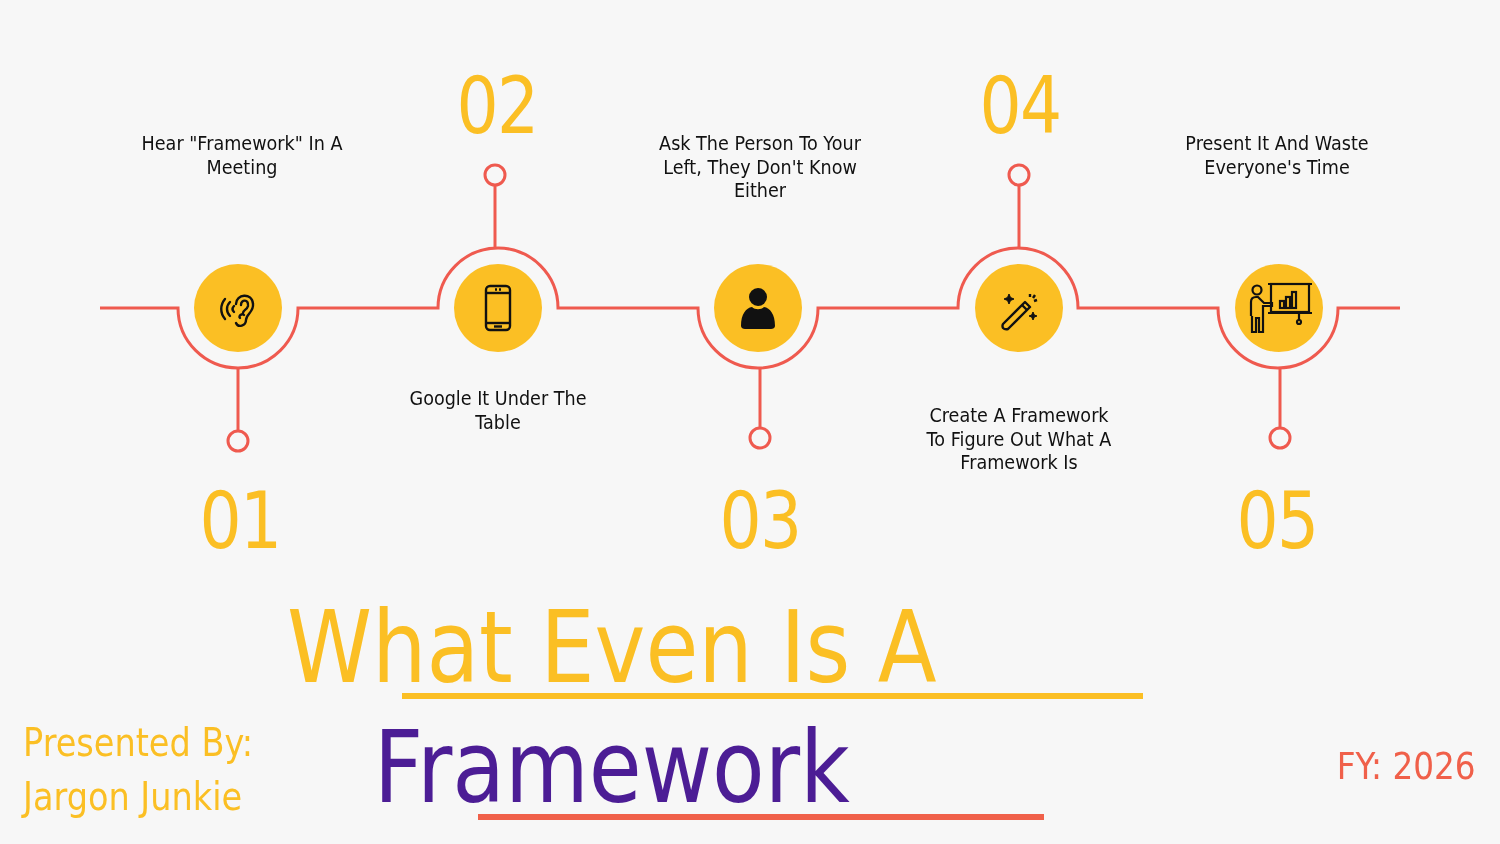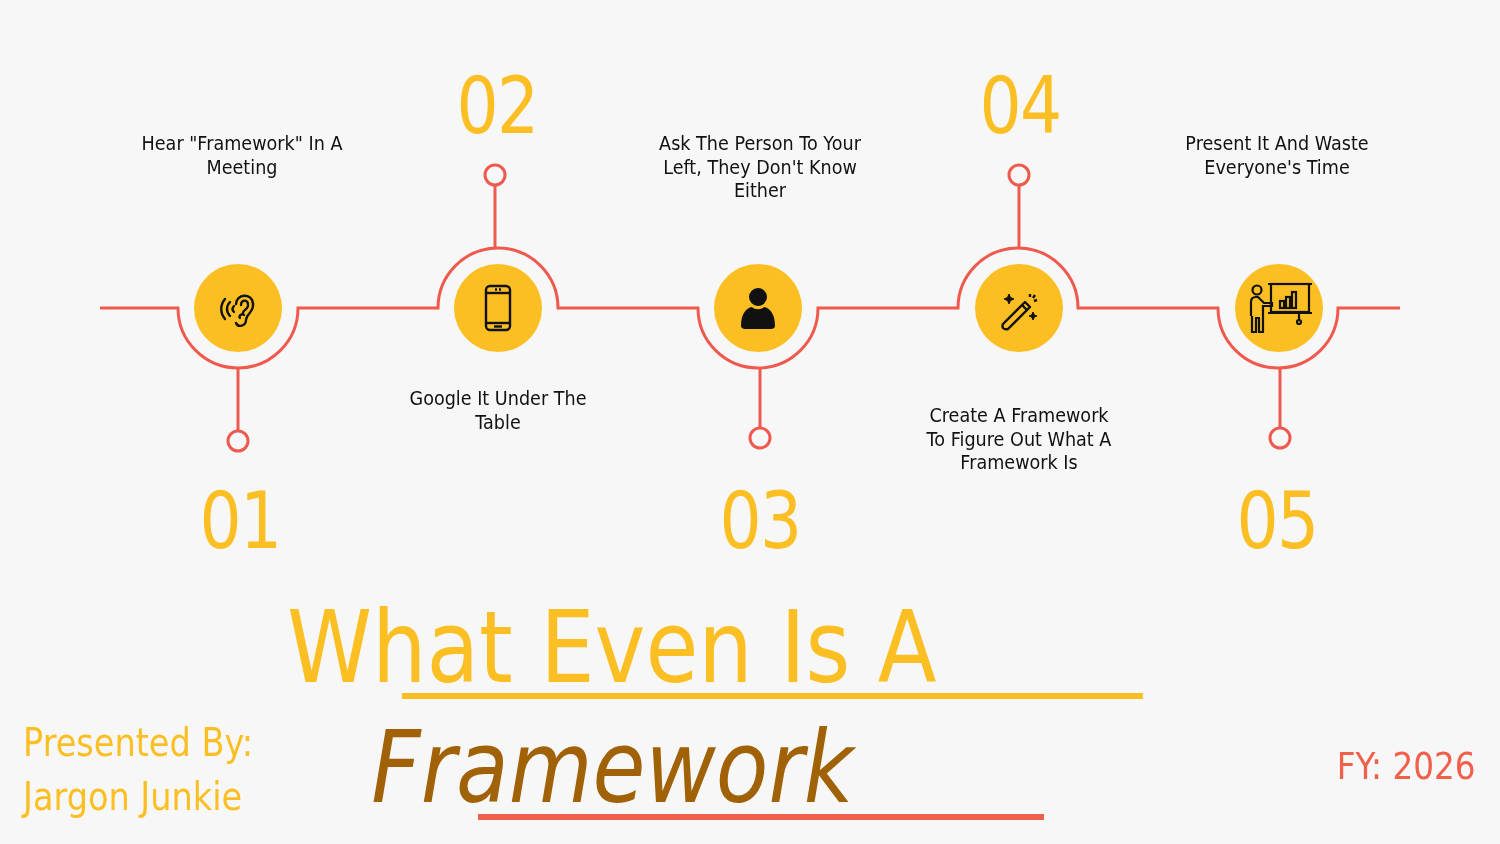--- a/index.html
+++ b/index.html
@@ -21,21 +21,21 @@
   .icon-circle {
     position: absolute; width: 88px; height: 88px; border-radius: 50%; background: #fbbf24;
     display: flex; align-items: center; justify-content: center;
   }
   .title-line {
     position: absolute; left: 0; width: 1224px; text-align: center;
     font-family: "DejaVu Sans", sans-serif;
   }
   .title-line span { display: inline-block; transform: scaleX(0.86); }
   .t1 { top: 598px; color: #fbbf24; font-size: 100px; line-height: 100px; }
-  .t2 { top: 718px; color: #a16207; font-size: 100px; line-height: 100px; font-style: italic; }
+  .t2 { top: 718px; color: #4c1d95; font-size: 100px; line-height: 100px; }
   .ul1 { position: absolute; left: 402px; top: 693px; width: 741px; height: 6px; background: #fbbf24; }
   .ul2 { position: absolute; left: 478px; top: 814px; width: 566px; height: 6px; background: #f0604a; }
   .presenter {
     position: absolute; left: 23px; top: 716px; color: #fbbf24; font-size: 39px; line-height: 54px;
     font-family: "DejaVu Sans", sans-serif; transform-origin: left top; transform: scaleX(0.86);
   }
   .fy {
     position: absolute; right: 24px; top: 744px; color: #f0604a; font-size: 38px; line-height: 44px;
     font-family: "DejaVu Sans", sans-serif; transform-origin: right top; transform: scaleX(0.86);
   }

